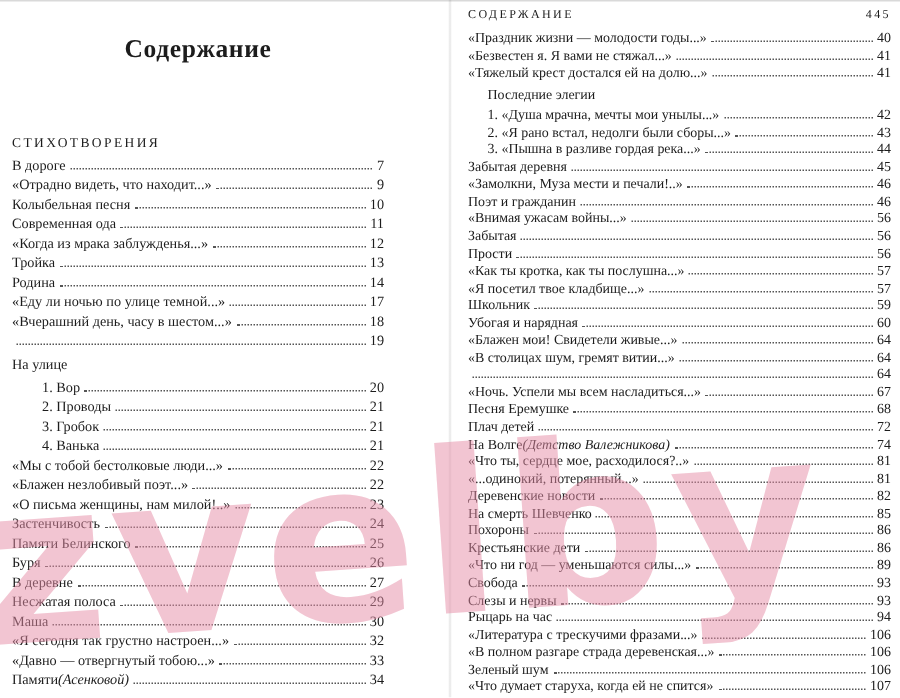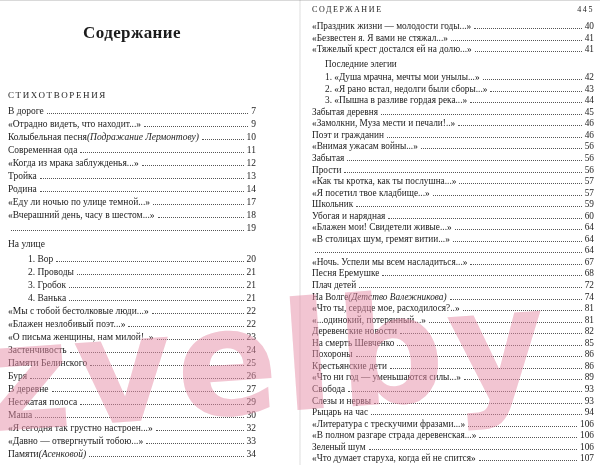--- a/index.html
+++ b/index.html
@@ -60,21 +60,20 @@
           <span class="leader"></span>
           <span class="pagenum">7</span>
         </div>
         <div class="row">
           <span class="lbl">«Отрадно видеть, что находит...»</span>
           <span class="leader"></span>
           <span class="pagenum">9</span>
         </div>
         <div class="row">
           <span class="lbl">Колыбельная песня </span>
-          <span class="it">(Подражание Лермонтову)</span>
           <span class="leader"></span>
           <span class="pagenum">10</span>
         </div>
         <div class="row">
           <span class="lbl">Современная ода</span>
           <span class="leader"></span>
           <span class="pagenum">11</span>
         </div>
         <div class="row">
           <span class="lbl">«Когда из мрака заблужденья...»</span>

